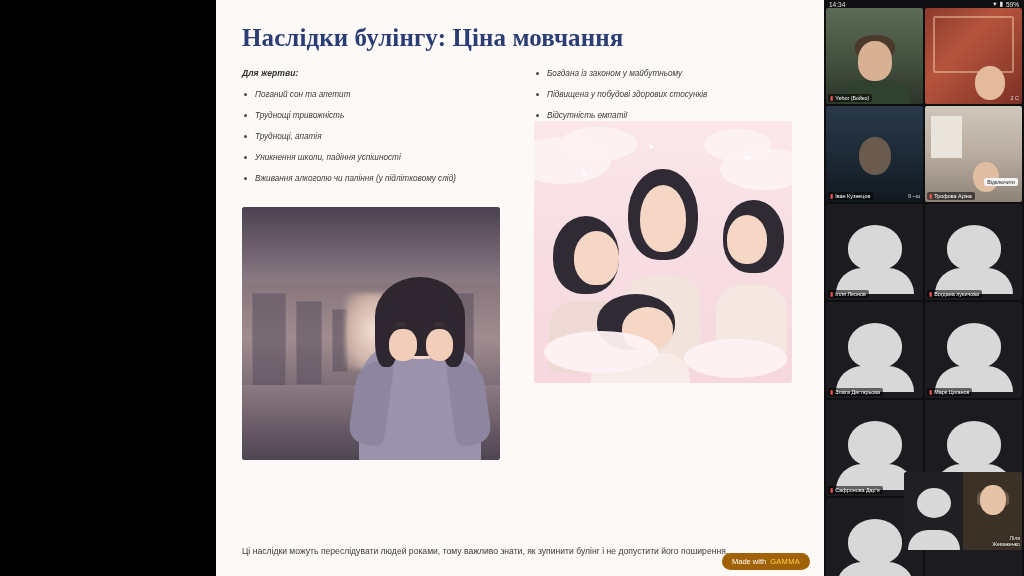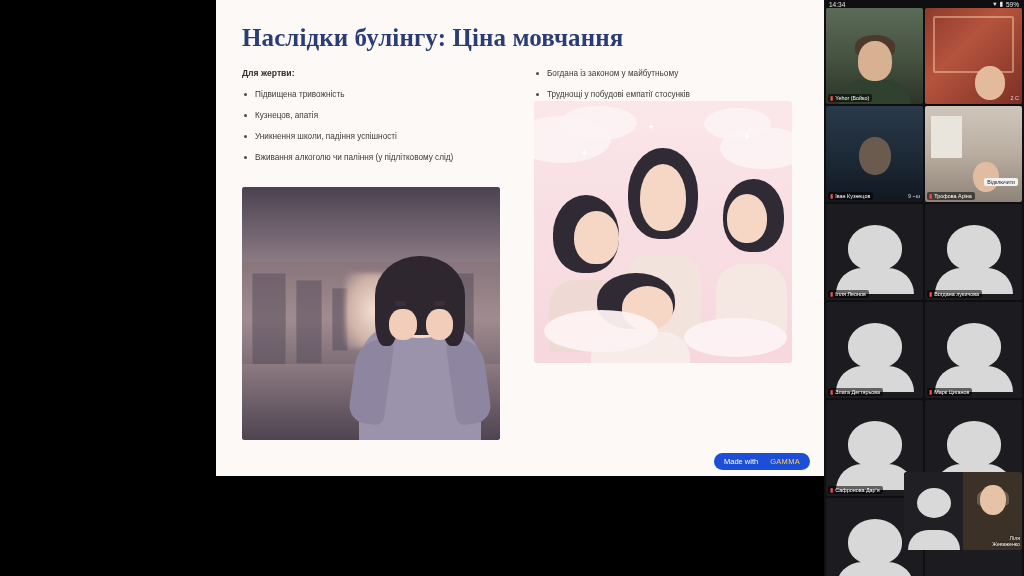--- a/index.html
+++ b/index.html
@@ -10,42 +10,42 @@
     overflow: hidden;
   }
   .screen { position: relative; width: 1024px; height: 576px; display: flex; }
 
   
   .left-gutter { width: 216px; height: 576px; background: #000; flex: 0 0 216px; }
 
   
   .slide {
     position: relative;
-    width: 608px; height: 476px;
+    width: 608px; height: 576px;
     background: #fdf9f6;
     flex: 0 0 608px;
     padding: 18px 26px 0 26px;
   }
   .slide-title {
     font-family: "Liberation Serif", serif;
     font-size: 25px;
     font-weight: 700;
     color: #2b3d75;
     letter-spacing: .1px;
     margin: 6px 0 16px 0;
   }
   .intro {
     font-size: 8.6px;
     line-height: 1.65;
     color: #3a3a3a;
     width: 546px;
     margin-bottom: 20px;
   }
   .cols { display: flex; gap: 34px; }
-  .col { width: 258px; }
+  .col { width: 258px; font-style: italic; }
   .col-head {
     font-size: 8.6px;
     font-weight: 700;
     color: #2f2f2f;
     margin-bottom: 11px;
   }
   ul.bullets { list-style: none; }
   ul.bullets li {
     position: relative;
     font-size: 8.2px;
@@ -174,26 +174,26 @@
     position: absolute;
     left: 26px; bottom: 18px;
     width: 546px;
     font-size: 8.6px;
     line-height: 1.65;
     color: #3a3a3a;
   }
   .gamma-badge {
     position: absolute;
     right: 14px; bottom: 6px;
-    background: #1d4ed8;
+    background: #a16207;
     color: #fff;
     font-size: 7.5px;
     padding: 4px 10px;
     border-radius: 9px;
-    display: flex; align-items: center; gap: 12px;
+    display: flex; align-items: center; gap: 4px;
   }
   .gamma-badge .brand { color: #ffd34d; font-weight: 400; letter-spacing: .3px; }
 
   
   .phone {
     position: relative;
     width: 200px; height: 576px;
     flex: 0 0 200px;
     background: #0f0f12;
     display: flex; flex-direction: column;
@@ -310,31 +310,32 @@
   <div class="slide">
 
     <h1 class="slide-title">Наслідки булінгу: Ціна мовчання</h1>
 
 
     <div class="cols">
 
       <div class="col">
         <div class="col-head">Для жертви:</div>
         <ul class="bullets">
-          <li>Підвищена тривожність</li>
-          <li>Кузнецов, апатія</li>
+          <li>Поганий сон та апетит</li>
+          <li>Труднощі тривожність</li>
+          <li>Труднощі, апатія</li>
           <li>Уникнення школи, падіння успішності</li>
           <li>Вживання алкоголю чи паління (у підлітковому слід)</li>
         </ul>
       </div>
 
       <div class="col">
         <ul class="bullets">
           <li>Богдана із законом у майбутньому</li>
-          <li>Труднощі у побудові емпатії стосунків</li>
+          <li>Підвищена у побудові здорових стосунків</li>
           <li>Відсутність емпатії</li>
         </ul>
       </div>
     </div>
 
     <div class="imgs">
 
       <div class="img-card img-left">
         <div class="hallway">
           <div class="hw-ceiling"></div>
@@ -388,20 +389,21 @@
               <div class="f-hair"></div>
               <div class="f-skin"></div>
               <div class="f-body"></div>
             </div>
           <div class="cloud c5"></div>
           <div class="cloud c6"></div>
         </div>
       </div>
     </div>
 
+    <p class="outro">Ці наслідки можуть переслідувати людей роками, тому важливо знати, як зупинити булінг і не допустити його поширення.</p>
 
     <div class="gamma-badge">
       <span>Made with</span>
       <span class="brand">GAMMA</span>
     </div>
   </div>
 
   <div class="phone">
 
     <div class="statusbar">

